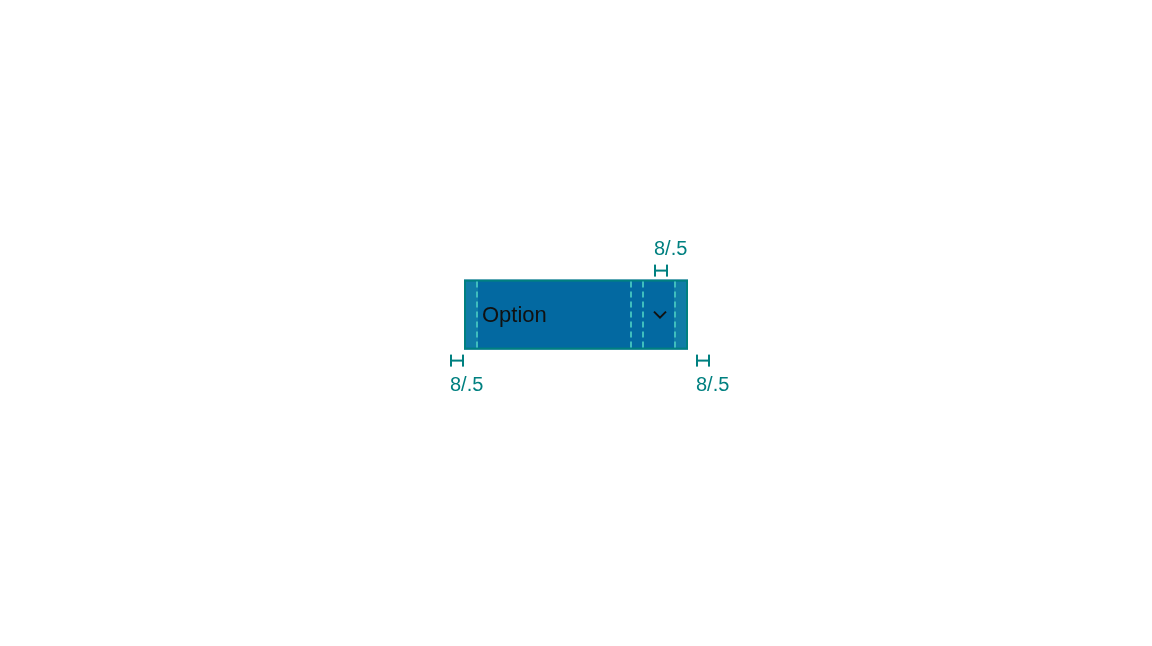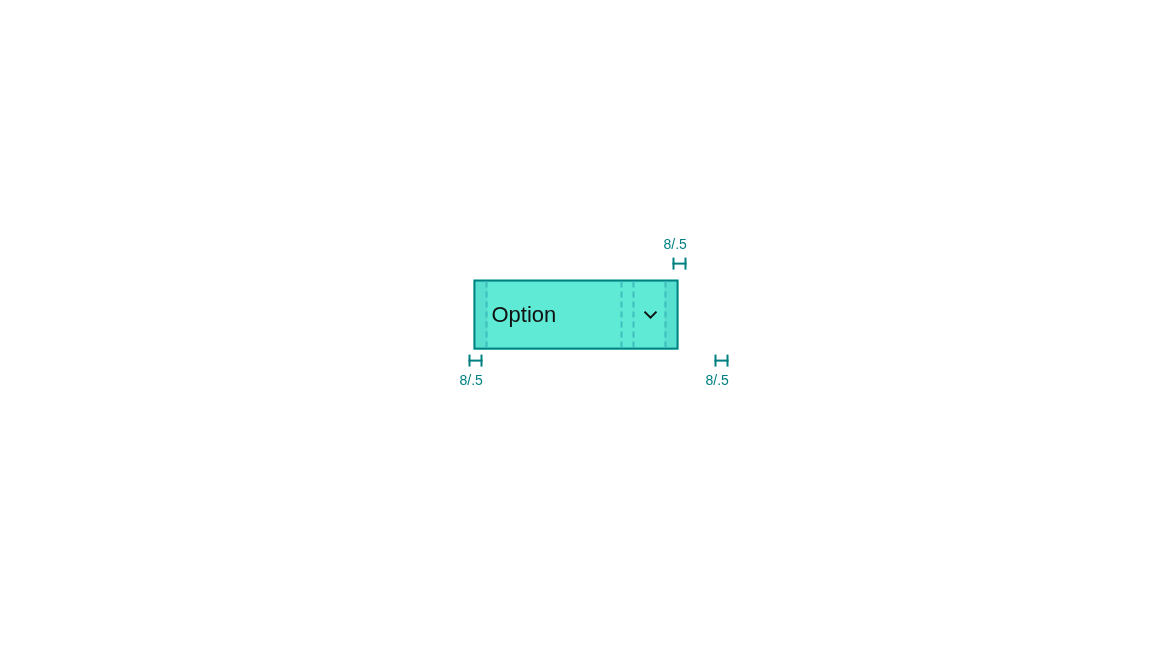--- a/index.html
+++ b/index.html
@@ -11,24 +11,24 @@
     position: relative;
   }
   .stage {
     position: absolute;
     left: 50%;
     top: 50%;
     transform: translate(-50%, -62%);
   }
   .dropdown {
     position: relative;
-    width: 205px;
+    width: 224px;
     height: 70px;
     border: 2px solid #008080;
-    background: #5eead4;
+    background: #0369a1;
     display: flex;
     align-items: center;
   }
   .pad-left, .pad-right, .pad-gap {
     position: absolute;
     top: 0;
     bottom: 0;
     border-style: dashed;
     border-color: #3fbdbd;
     border-width: 0;
@@ -64,22 +64,22 @@
     transform: translateY(-50%);
     width: 16px;
     height: 16px;
     color: #111;
   }
   .chevron svg { display:block; }
   .measure {
     position: absolute;
     display: flex;
     flex-direction: column;
-    align-items: flex-end;
-    font-size: 14px;
+    align-items: flex-start;
+    font-size: 20px;
     color: #008080;
     line-height: 1.2;
   }
   .measure.top { flex-direction: column; }
   .measure.bottom { flex-direction: column-reverse; }
   .hmark {
     position: relative;
     width: 14px;
     height: 14px;
   }

